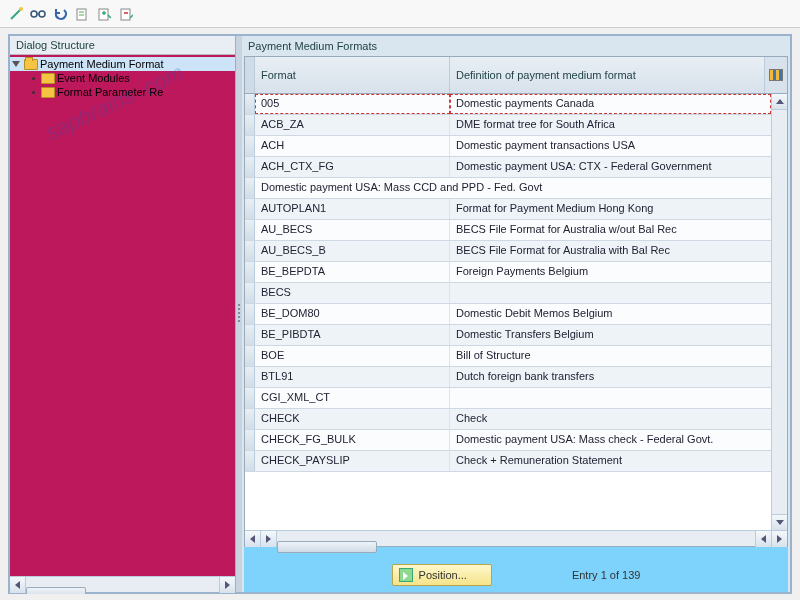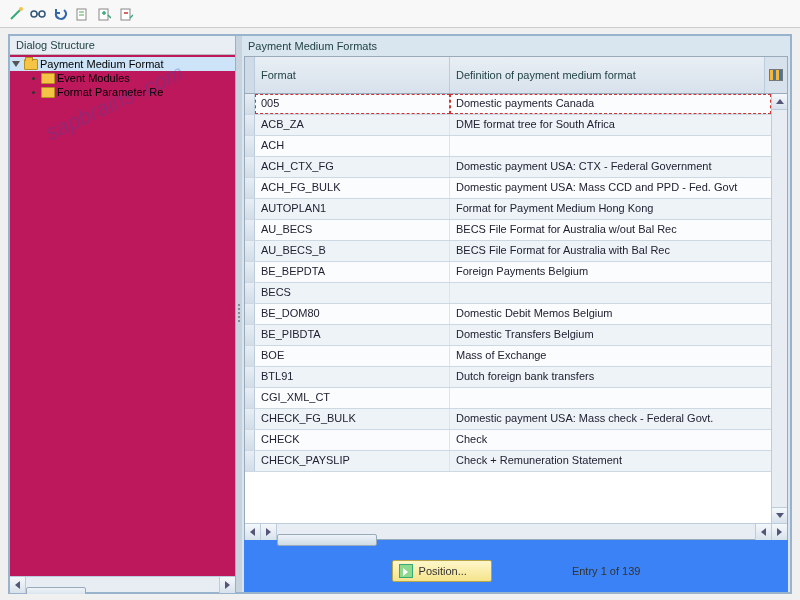--- a/index.html
+++ b/index.html
@@ -196,26 +196,26 @@
   display:flex;align-items:center;justify-content:center;
 }
 .hs-btn.r{border-left:1px solid #bcd; border-right:none;}
 .arr-l{width:0;height:0;border-top:4px solid transparent;border-bottom:4px solid transparent;border-right:5px solid #557;}
 .arr-r{width:0;height:0;border-top:4px solid transparent;border-bottom:4px solid transparent;border-left:5px solid #557;}
 .hs-track{ flex:1; position:relative;}
 .hs-thumb{ position:absolute; left:0; top:2px; height:12px; width:100px; background:linear-gradient(#eef3f8,#cfdbe6); border:1px solid #9ab; border-radius:2px;}
 .hs-thumb.short{width:60px;}
 .hs-right-group{display:flex;}
 .footer {
-  height: 52px;
+  height: 45px;
   display: flex;
   align-items: center;
   justify-content: center;
   gap: 80px;
-  background: #3b82f6;
+  background: #7dd3fc;
   padding-top:10px;
 }
 .pos-btn {
   display: inline-flex;
   align-items: center;
   gap: 6px;
   padding: 3px 24px 3px 6px;
   background: linear-gradient(#fff7cc,#f5e48a);
   border: 1px solid #b8a54a;
   border-radius: 2px;
@@ -346,29 +346,29 @@
               <div class="c2">Domestic payments Canada</div>
             </div>
             <div class="row">
               <div class="csel"></div>
               <div class="c1">ACB_ZA</div>
               <div class="c2">DME format tree for South Africa</div>
             </div>
             <div class="row">
               <div class="csel"></div>
               <div class="c1">ACH</div>
+              <div class="c2">Domestic payment transactions USA</div>
             </div>
             <div class="row">
               <div class="csel"></div>
               <div class="c1">ACH_CTX_FG</div>
               <div class="c2">Domestic payment USA: CTX - Federal Government</div>
             </div>
             <div class="row">
               <div class="csel"></div>
-              <div class="c1">ACH_FG_BULK</div>
               <div class="c2">Domestic payment USA: Mass CCD and PPD - Fed. Govt</div>
             </div>
             <div class="row">
               <div class="csel"></div>
               <div class="c1">AUTOPLAN1</div>
               <div class="c2">Format for Payment Medium Hong Kong</div>
             </div>
             <div class="row">
               <div class="csel"></div>
               <div class="c1">AU_BECS</div>
@@ -395,41 +395,41 @@
               <div class="c2">Domestic Debit Memos Belgium</div>
             </div>
             <div class="row">
               <div class="csel"></div>
               <div class="c1">BE_PIBDTA</div>
               <div class="c2">Domestic Transfers Belgium</div>
             </div>
             <div class="row">
               <div class="csel"></div>
               <div class="c1">BOE</div>
-              <div class="c2">Mass of Exchange</div>
+              <div class="c2">Bill of Structure</div>
             </div>
             <div class="row">
               <div class="csel"></div>
               <div class="c1">BTL91</div>
               <div class="c2">Dutch foreign bank transfers</div>
             </div>
             <div class="row">
               <div class="csel"></div>
               <div class="c1">CGI_XML_CT</div>
               <div class="c2"></div>
             </div>
             <div class="row">
               <div class="csel"></div>
+              <div class="c1">CHECK</div>
+              <div class="c2">Check</div>
+            </div>
+            <div class="row">
+              <div class="csel"></div>
               <div class="c1">CHECK_FG_BULK</div>
               <div class="c2">Domestic payment USA: Mass check - Federal Govt.</div>
-            </div>
-            <div class="row">
-              <div class="csel"></div>
-              <div class="c1">CHECK</div>
-              <div class="c2">Check</div>
             </div>
             <div class="row">
               <div class="csel"></div>
               <div class="c1">CHECK_PAYSLIP</div>
               <div class="c2">Check + Remuneration Statement</div>
             </div>
           </div>
         <div class="vscroll">
           <div class="vscroll-up">
               <span class="arr-up"></span>

